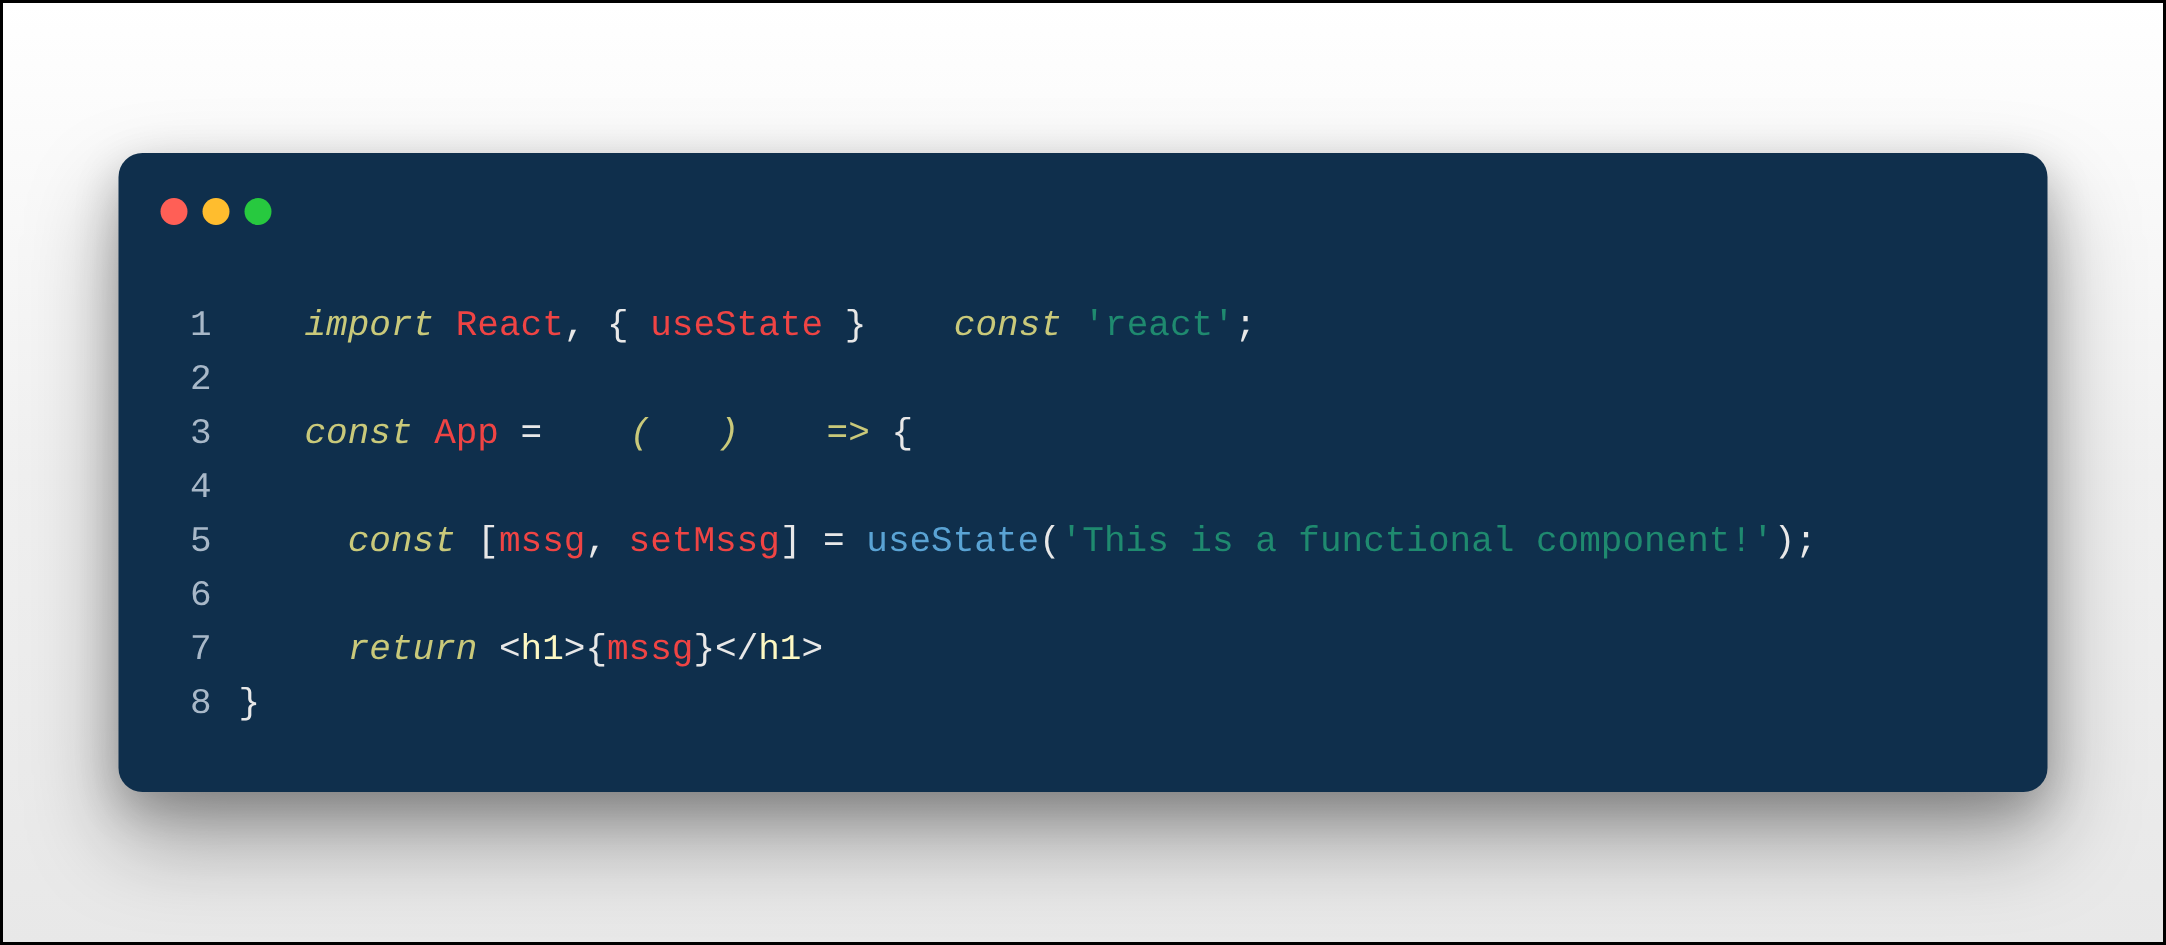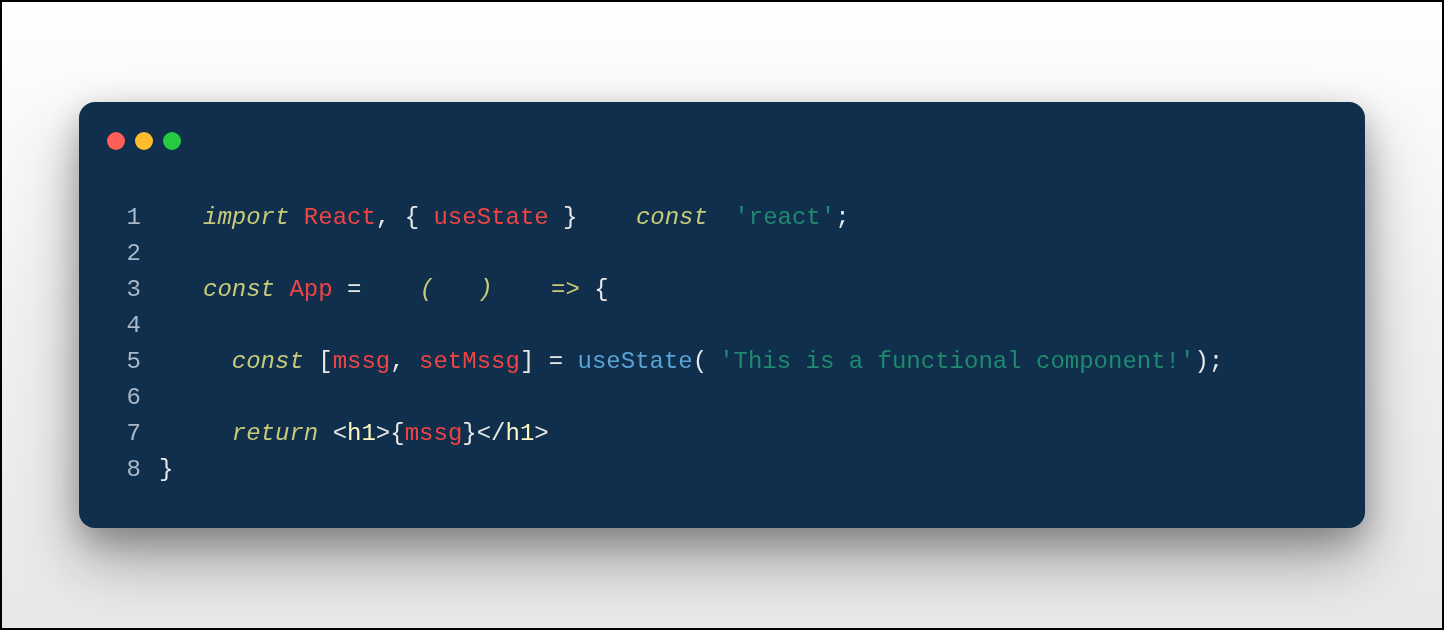--- a/index.html
+++ b/index.html
@@ -55,21 +55,21 @@
       margin-right: 18px;
       user-select: none;
       flex-shrink: 0;
     }
     .line-content {
       color: #e8e8e8;
     }
     .tok-keyword { color: #c9c97a; font-style: italic; margin-left: 44px; }
     .tok-console { color: #ef4444; }
     .tok-punct { color: #e8e8e8; }
-    .tok-string { color: #1f8a6f; margin-left: 12px; }
+    .tok-string { color: #1f8a6f; }
     .tok-func { color: #5aa3d4; }
     .tok-tag { color: #fef9c3; }
     .tok-brace { color: #e8e8e8; }
   </style>
 </head>
 <body>
 
 <div class="editor-window">
   <div class="window-controls">
     <div class="window-dot dot-red"></div>

